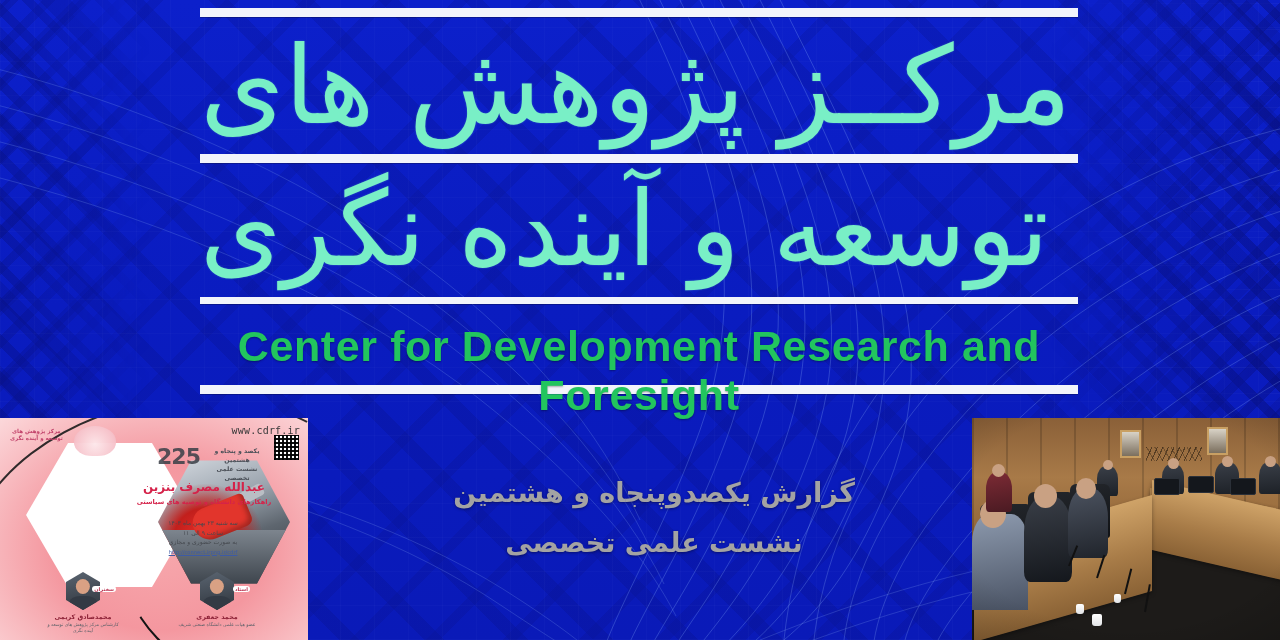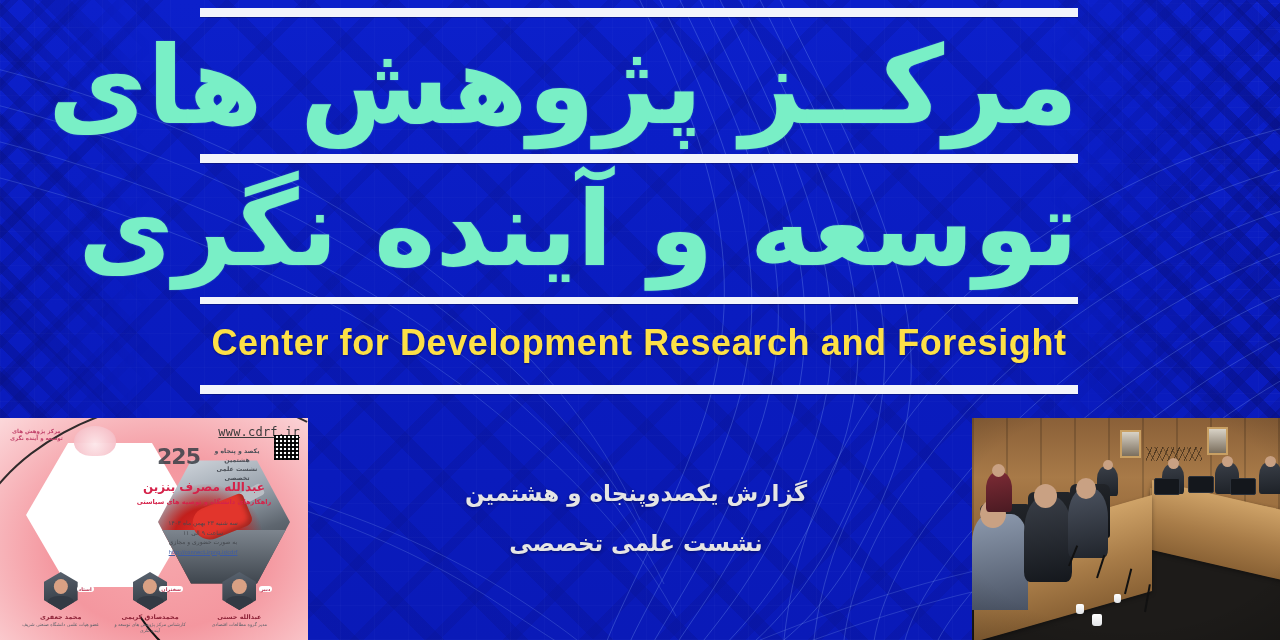--- a/index.html
+++ b/index.html
@@ -86,23 +86,23 @@
   .rule.r1 { top: 8px;   height: 9px; }
   .rule.r2 { top: 154px; height: 9px; }
   .rule.r3 { top: 297px; height: 7px; }
   .rule.r4 { top: 385px; height: 9px; }
 
   
   .fa-title {
     position: absolute;
     left: 200px;
     width: 878px;
-    text-align: right;
+    text-align: left;
     color: #79efc6;
-    font-weight: 700;
+    font-weight: 400;
     letter-spacing: 0px;
     direction: rtl;
     white-space: nowrap;
     text-shadow: 0 0 2px rgba(121,239,198,.35);
   }
   .fa-title.l1 {
     top: 16px;
     font-size: 108px;
     line-height: 140px;
   }
@@ -111,38 +111,38 @@
     font-size: 104px;
     line-height: 138px;
   }
   .en-subtitle {
     position: absolute;
     left: 200px;
     top: 322px;
     width: 878px;
     text-align: center;
     direction: ltr;
-    color: #fde047;
-    font-size: 36px;
+    color: #22c55e;
+    font-size: 43px;
     font-weight: 600;
     letter-spacing: .6px;
     font-family: "Liberation Sans", "DejaVu Sans", sans-serif;
     text-shadow: 0 1px 2px rgba(0,0,0,.35);
   }
 
   
   .caption {
     position: absolute;
-    left: 326px;
+    left: 344px;
     top: 468px;
     width: 620px;
     text-align: center;
     direction: rtl;
-    color: #e5e5e5;
-    font-size: 23px;
+    color: #a3a3a3;
+    font-size: 27px;
     font-weight: 700;
     line-height: 50px;
     text-shadow: 0 1px 3px rgba(0,0,0,.4);
   }
 
   
   .poster {
     position: absolute;
     left: 0;
     top: 418px;
@@ -214,26 +214,25 @@
   }
   .car-body {
     position: absolute;
     left: 0; bottom: 0;
     width: 100%; height: 44%;
     background: linear-gradient(180deg, #7d858e 0%, #3c434b 100%);
   }
   .poster-www {
     position: absolute;
     right: 8px; top: 7px;
-    font-size: 12px;
+    font-size: 10px;
     color: #3a3a3a;
     font-family: "DejaVu Sans Mono", monospace;
     letter-spacing: .2px;
     direction: ltr;
-    text-decoration: underline;
   }
   .poster-qr {
     position: absolute;
     right: 9px; top: 17px;
     width: 25px; height: 25px;
     background-color: #fff;
     background-image:
       repeating-linear-gradient(0deg, #111 0 2px, #fff 2px 4px),
       repeating-linear-gradient(90deg, #111 0 2px, rgba(255,255,255,0) 2px 4px);
     background-blend-mode: multiply;
@@ -578,35 +577,29 @@
     <div class="poster-meta">
       <div>سه شنبه ۲۳ بهمن ماه ۱۴۰۳</div>
       <div>ساعت ۹ الی ۱۱</div>
       <div>به صورت حضوری و مجازی</div>
       <a class="poster-link" href="#">http://connect.irpng.ir/cdrf</a>
     </div>
 
     <div class="speakers">
       <div class="speaker">
         <div class="sp-hex"></div>
-        <div class="sp-role">استاد</div>
-        <div class="sp-name">محمد جعفری</div>
-        <div class="sp-aff">عضو هیات علمی دانشگاه صنعتی شریف</div>
-      </div>
-      <div class="speaker">
-        <div class="sp-hex"></div>
         <div class="sp-role">سخنران</div>
         <div class="sp-name">محمدصادق کریمی</div>
         <div class="sp-aff">کارشناس مرکز پژوهش های توسعه و آینده نگری</div>
       </div>
       <div class="speaker">
         <div class="sp-hex"></div>
-        <div class="sp-role">دبیر</div>
-        <div class="sp-name">عبدالله حسنی</div>
-        <div class="sp-aff">مدیر گروه مطالعات اقتصادی</div>
+        <div class="sp-role">استاد</div>
+        <div class="sp-name">محمد جعفری</div>
+        <div class="sp-aff">عضو هیات علمی دانشگاه صنعتی شریف</div>
       </div>
     </div>
   </div>
 
   <div class="photo">
     <div class="ph-wall"></div>
     <div class="ph-panel"></div>
 
     <div class="ph-frame f1">
         <i></i>

